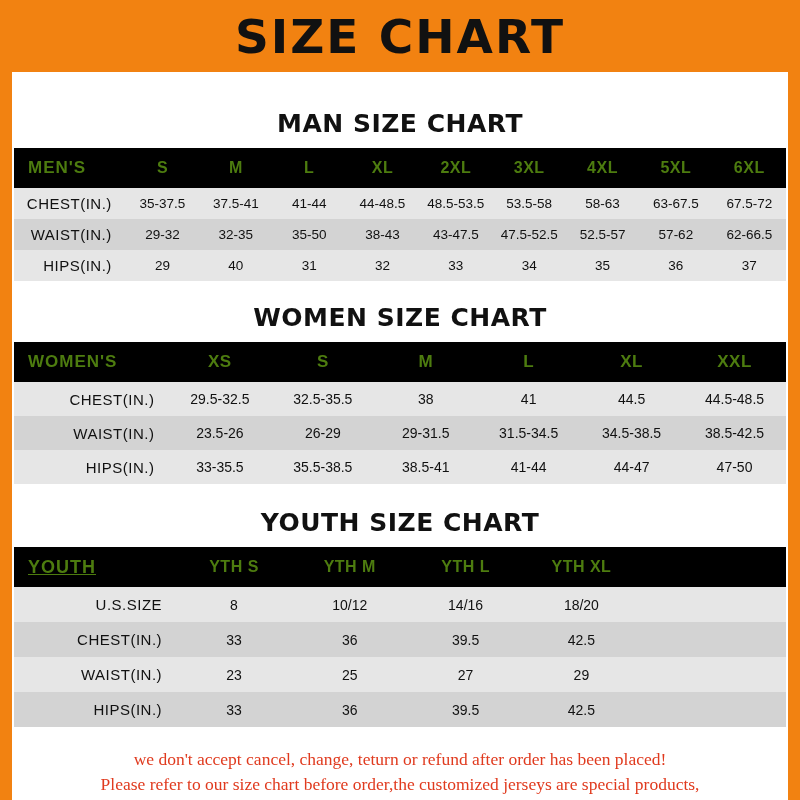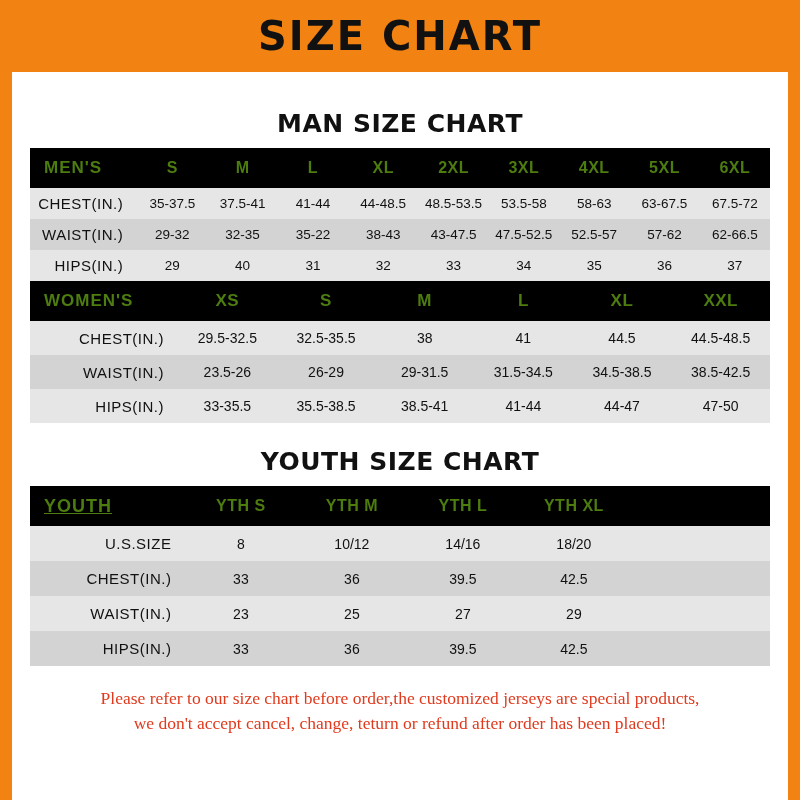--- a/index.html
+++ b/index.html
@@ -26,27 +26,27 @@
     height: 72px;
     background: #f28211;
     display: flex;
     align-items: center;
     justify-content: center;
     margin: 0 -12px;
   }
   .banner-title {
     font-family: "DejaVu Sans", sans-serif;
     font-weight: bold;
-    font-size: 40px;
+    font-size: 47px;
     letter-spacing: 2px;
     color: #111111;
     line-height: 1;
   }
   .content {
-    padding: 0 18px;
+    padding: 0 2px;
     margin-top: 37px;
   }
   .section-title {
     text-align: center;
     font-family: "DejaVu Sans", sans-serif;
     font-weight: bold;
     font-size: 25px;
     color: #111111;
     letter-spacing: 0.5px;
   }
@@ -171,21 +171,21 @@
           <td>48.5-53.5</td>
           <td>53.5-58</td>
           <td>58-63</td>
           <td>63-67.5</td>
           <td>67.5-72</td>
         </tr>
         <tr class="even">
           <td class="rowlabel">WAIST(IN.)</td>
           <td>29-32</td>
           <td>32-35</td>
-          <td>35-22</td>
+          <td>35-50</td>
           <td>38-43</td>
           <td>43-47.5</td>
           <td>47.5-52.5</td>
           <td>52.5-57</td>
           <td>57-62</td>
           <td>62-66.5</td>
         </tr>
         <tr class="odd">
           <td class="rowlabel">HIPS(IN.)</td>
           <td>29</td>
@@ -194,20 +194,21 @@
           <td>32</td>
           <td>33</td>
           <td>34</td>
           <td>35</td>
           <td>36</td>
           <td>37</td>
         </tr>
       </tbody>
     </table>
 
+    <div class="section-title t-women">WOMEN SIZE CHART</div>
 
     <table class="size women">
       <colgroup>
         <col class="c0">
           <col class="cx">
           <col class="cx">
           <col class="cx">
           <col class="cx">
           <col class="cx">
           <col class="cx">
@@ -305,18 +306,18 @@
           <td>33</td>
           <td>36</td>
           <td>39.5</td>
           <td>42.5</td>
           <td></td>
         </tr>
       </tbody>
     </table>
 
     <div class="notice">
+      <div>we don't accept cancel, change, teturn or refund after order has been placed!</div>
       <div>Please refer to our size chart before order,the customized jerseys are special products,</div>
-      <div>we don't accept cancel, change, teturn or refund after order has been placed!</div>
     </div>
 
   </div>
 </div>
 
 </body></html>

